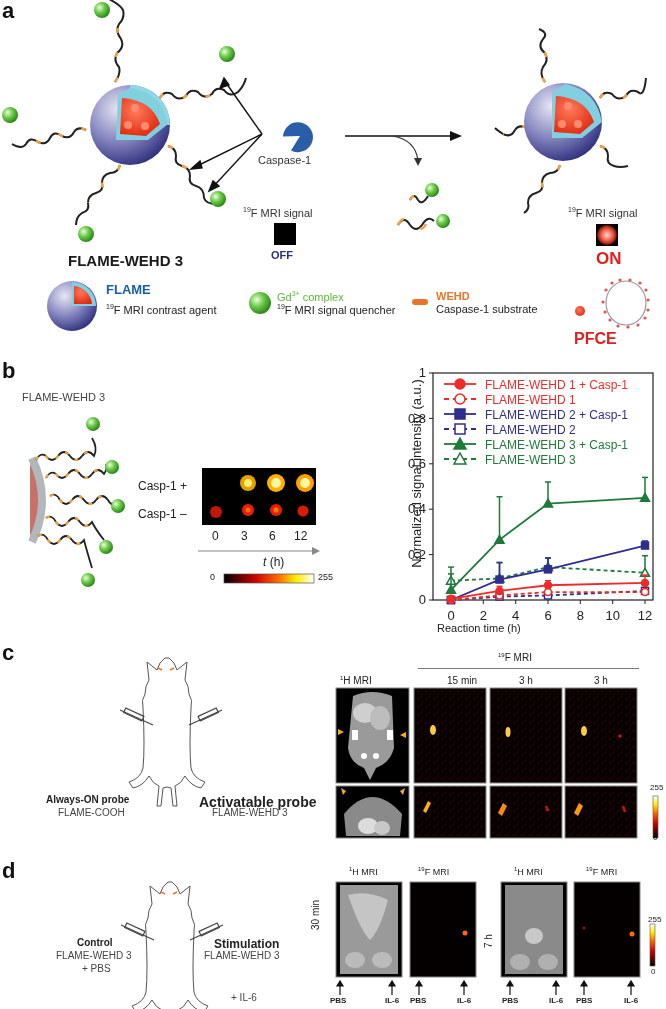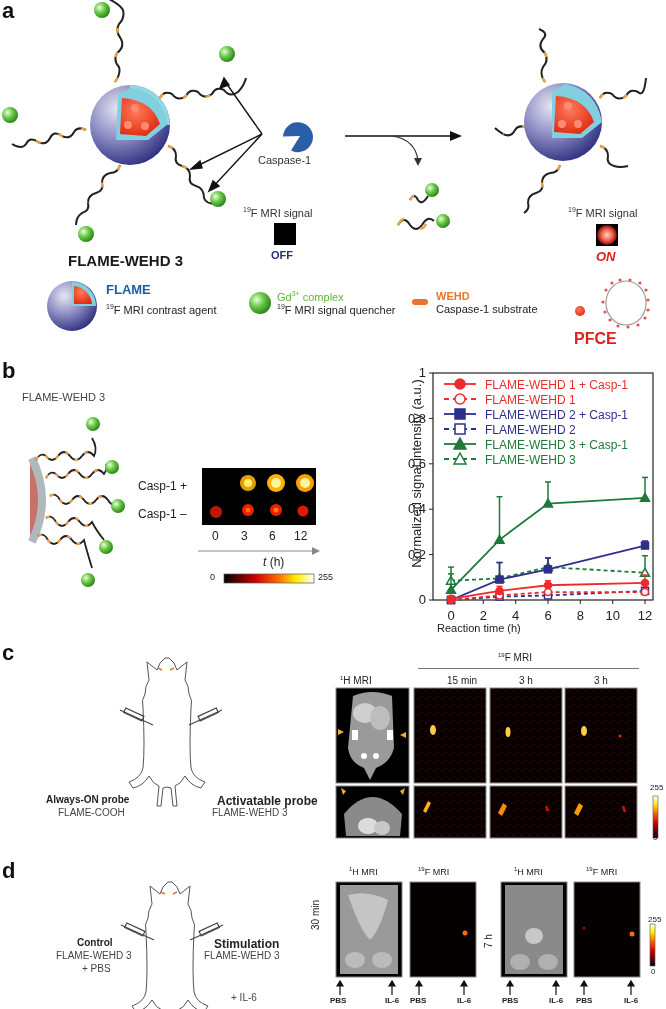--- a/index.html
+++ b/index.html
@@ -162,21 +162,21 @@
         <circle cx="603" cy="302" r="1.6"></circle>
     </g>
   </g>
 </svg>
 
 <div class="t" style="left:258px;top:154px;font-size:11px;color:#333;">Caspase-1</div>
 <div class="t" style="left:243px;top:206px;font-size:11px;color:#333;"><sup style="font-size:7px">19</sup><span>F MRI signal</span></div>
 <div class="t bold" style="left:271px;top:249px;font-size:11px;color:#2b2f7a;">OFF</div>
 <div class="t bold" style="left:68px;top:252px;font-size:15px;color:#1a1a1a;">FLAME-WEHD 3</div>
 <div class="t" style="left:568px;top:206px;font-size:11px;color:#333;"><sup style="font-size:7px">19</sup><span>F MRI signal</span></div>
-<div class="t bold" style="left:596px;top:249px;font-size:13px;color:#e02020;font-style:italic;">ON</div>
+<div class="t bold" style="left:596px;top:249px;font-size:17px;color:#e02020;">ON</div>
 
 <div class="t bold" style="left:106px;top:282px;font-size:13px;color:#1a5ea8;">FLAME</div>
 <div class="t" style="left:106px;top:303px;font-size:11px;"><sup style="font-size:7px">19</sup><span>F MRI contrast agent</span></div>
 <div class="t" style="left:277px;top:290px;font-size:11px;color:#5fb83a;"><span>Gd</span><sup style="font-size:7px">3+</sup><span> complex</span></div>
 <div class="t" style="left:277px;top:303px;font-size:11px;"><sup style="font-size:7px">19</sup><span>F MRI signal quencher</span></div>
 <div class="t bold" style="left:436px;top:290px;font-size:11px;color:#e8752a;">WEHD</div>
 <div class="t" style="left:436px;top:303px;font-size:11px;">Caspase-1 substrate</div>
 <div class="t bold" style="left:574px;top:330px;font-size:16px;color:#e02020;">PFCE</div>
 
 <div class="panel-letter" style="left:2px;top:358px;">b</div>
@@ -411,21 +411,21 @@
   <path d="M174,28 l-4,2" stroke="#e8752a" stroke-width="1.5"></path>
   <g fill="none" stroke="#444" stroke-width="1.2">
     <path d="M120,70 L153,85"></path>
       <rect x="124" y="72" width="20" height="5" transform="rotate(25 134 74)"></rect>
     <path d="M222,70 L189,85"></path>
       <rect x="198" y="72" width="20" height="5" transform="rotate(-25 208 74)"></rect>
   </g>
 </svg>
 <div class="t bold" style="left:46px;top:794px;font-size:10px;">Always-ON probe</div>
 <div class="t" style="left:58px;top:807px;font-size:10px;color:#444;">FLAME-COOH</div>
-<div class="t bold" style="left:217px;top:794px;font-size:12px;">Activatable probe</div>
+<div class="t bold" style="left:199px;top:794px;font-size:14px;">Activatable probe</div>
 <div class="t" style="left:212px;top:807px;font-size:10px;color:#444;">FLAME-WEHD 3</div>
 
 <div class="t" style="left:498px;top:652px;font-size:10px;"><sup style="font-size:6px">19</sup><span>F MRI</span></div>
 <div class="abs" style="left:418px;top:668px;width:221px;height:1px;background:#777;"></div>
 <div class="t" style="left:340px;top:675px;font-size:10px;"><sup style="font-size:6px">1</sup><span>H MRI</span></div>
 <div class="t" style="left:447px;top:675px;font-size:10px;">15 min</div>
 <div class="t" style="left:519px;top:675px;font-size:10px;">3 h</div>
 <div class="t" style="left:594px;top:675px;font-size:10px;">3 h</div>
 
 <svg width="346" height="140" style="left:320px;top:688px;">

